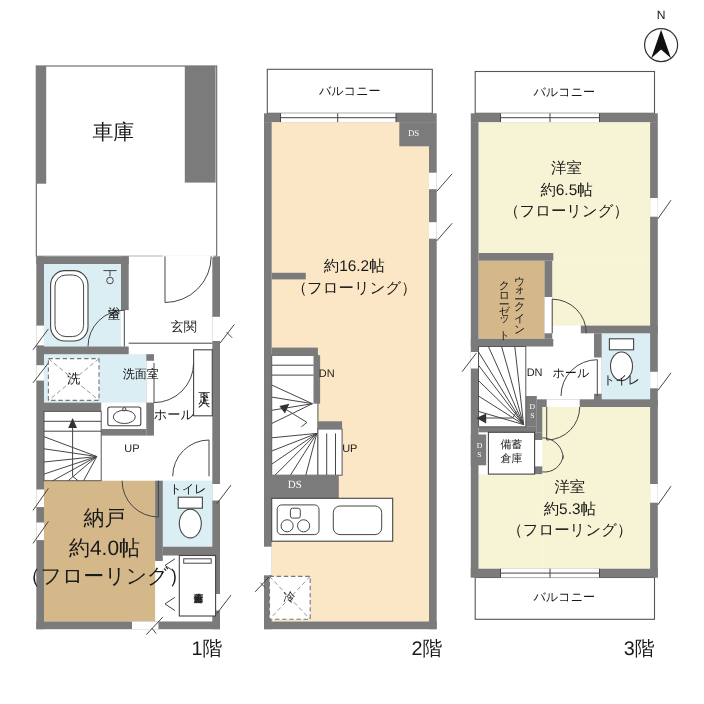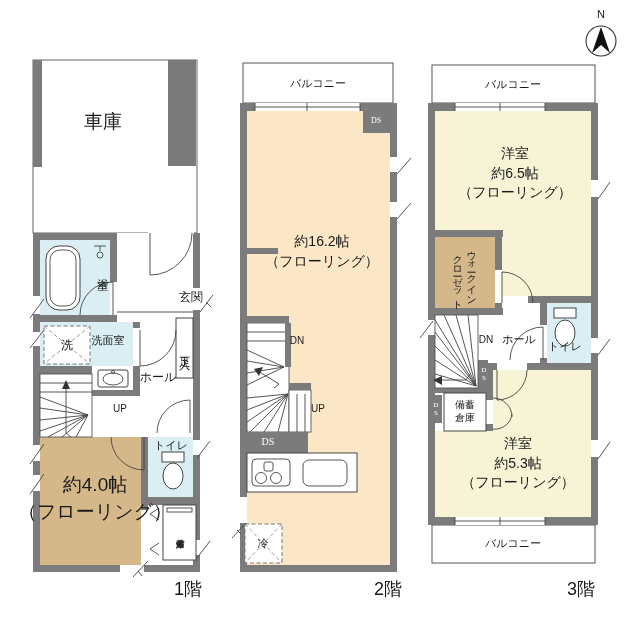--- a/index.html
+++ b/index.html
@@ -250,27 +250,28 @@
       <path d="M527,370 A30,30 0 0 1 497,400 M497,370 V400"></path>
       <path d="M493,398 A19,19 0 0 1 512,417 M493,429 A17,17 0 0 0 512,414"></path>
     </g>
   </g>
 </svg>
 
 <div class="lbl s11" style="left:601px;top:15px;">N</div>
 
 <div class="lbl s13" style="left:103px;top:122px;">車庫</div>
 <div class="lbl vt s11" style="left:102px;top:271px;">浴室</div>
-<div class="lbl s12" style="left:167px;top:297px;margin-left:24px;">玄関</div>
+<div class="lbl s12" style="left:167px;top:297px;">玄関</div>
 <div class="lbl s12" style="left:67px;top:345px;">洗</div>
-<div class="lbl s11" style="left:108px;top:341px;text-align:center;">洗面室</div>
+<div class="lbl s11" style="left:128px;top:341px;text-align:center;">洗面室</div>
 <div class="lbl vt s11" style="left:184px;top:349px;">下足入</div>
 <div class="lbl s12" style="left:158px;top:377px;">ホール</div>
 <div class="lbl s10" style="left:120px;top:409px;">UP</div>
 <div class="lbl s13" style="left:95px;top:499px;">
+  <div>納戸</div>
   <div>約4.0帖</div>
   <div>（フローリング）</div>
 </div>
 <div class="lbl s11" style="left:171px;top:446px;">トイレ</div>
 <div class="lbl vt s9" style="left:180px;top:532px;letter-spacing:0;">備蓄倉庫</div>
 <div class="lbl s18" style="left:188px;top:590px;">1階</div>
 
 <div class="lbl s11" style="left:318px;top:84px;">バルコニー</div>
 <div class="lbl s8 w" style="left:376px;top:121px;">DS</div>
 <div class="lbl s14" style="left:322px;top:252px;">

